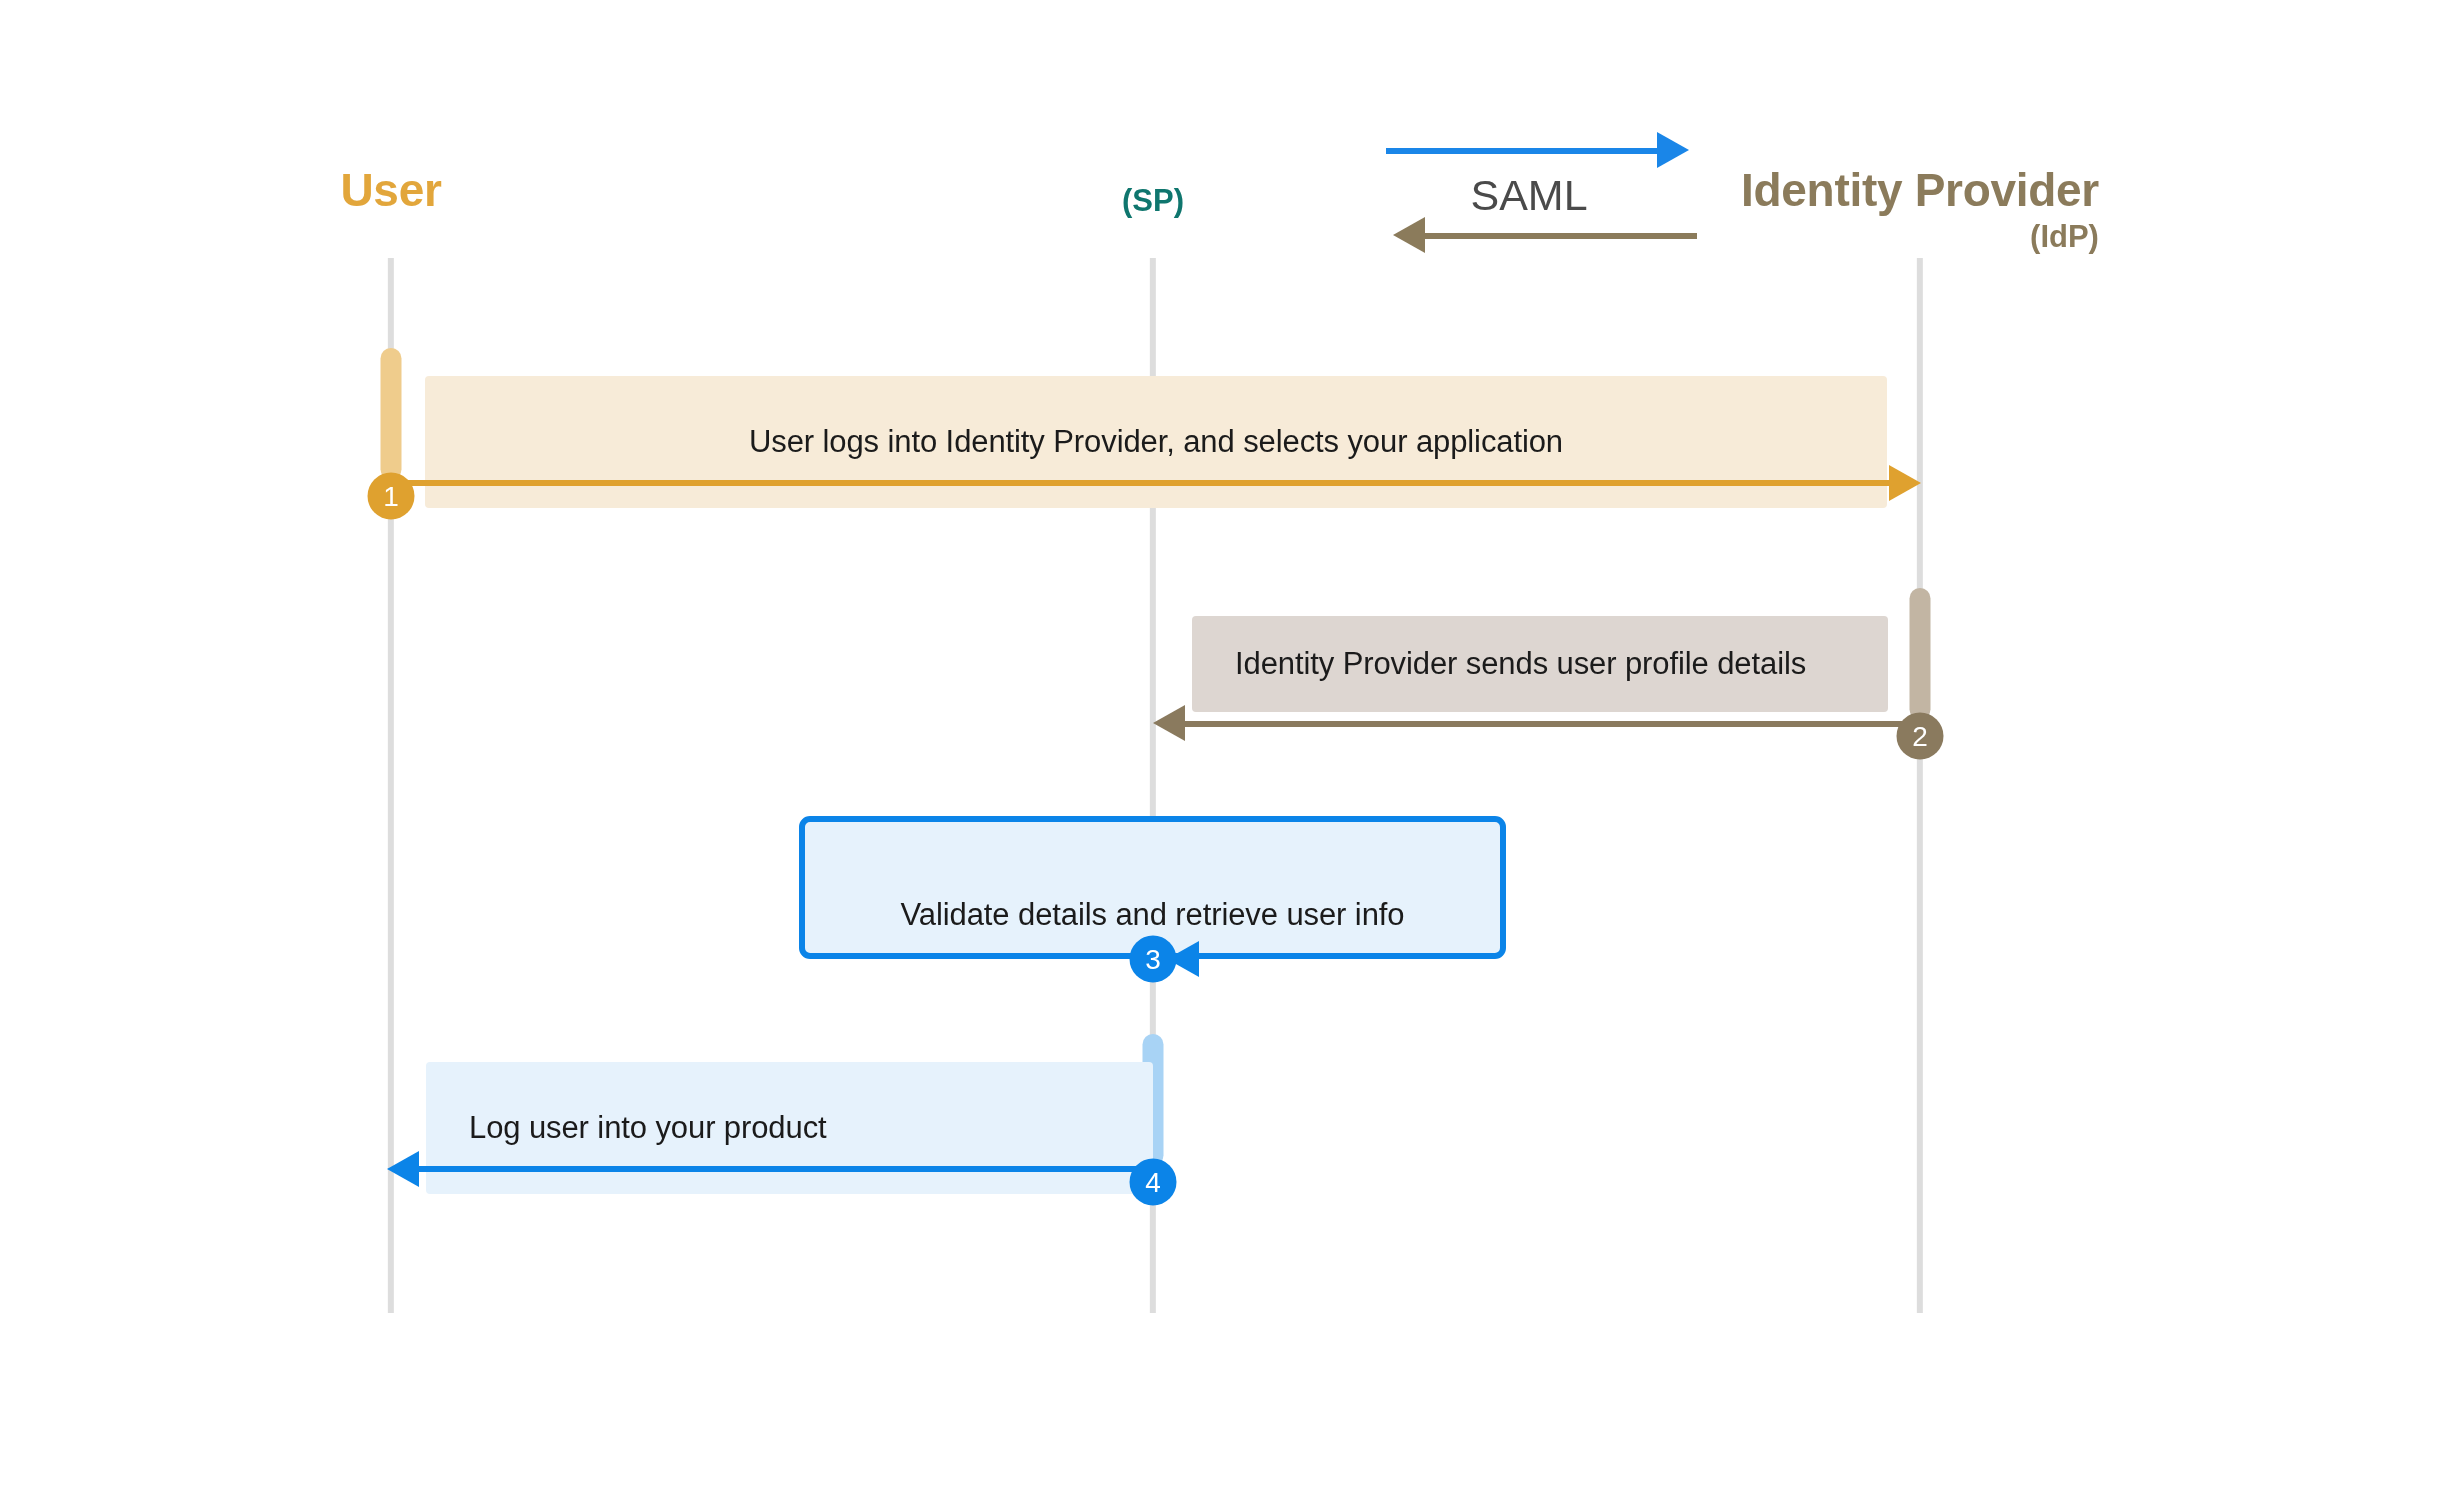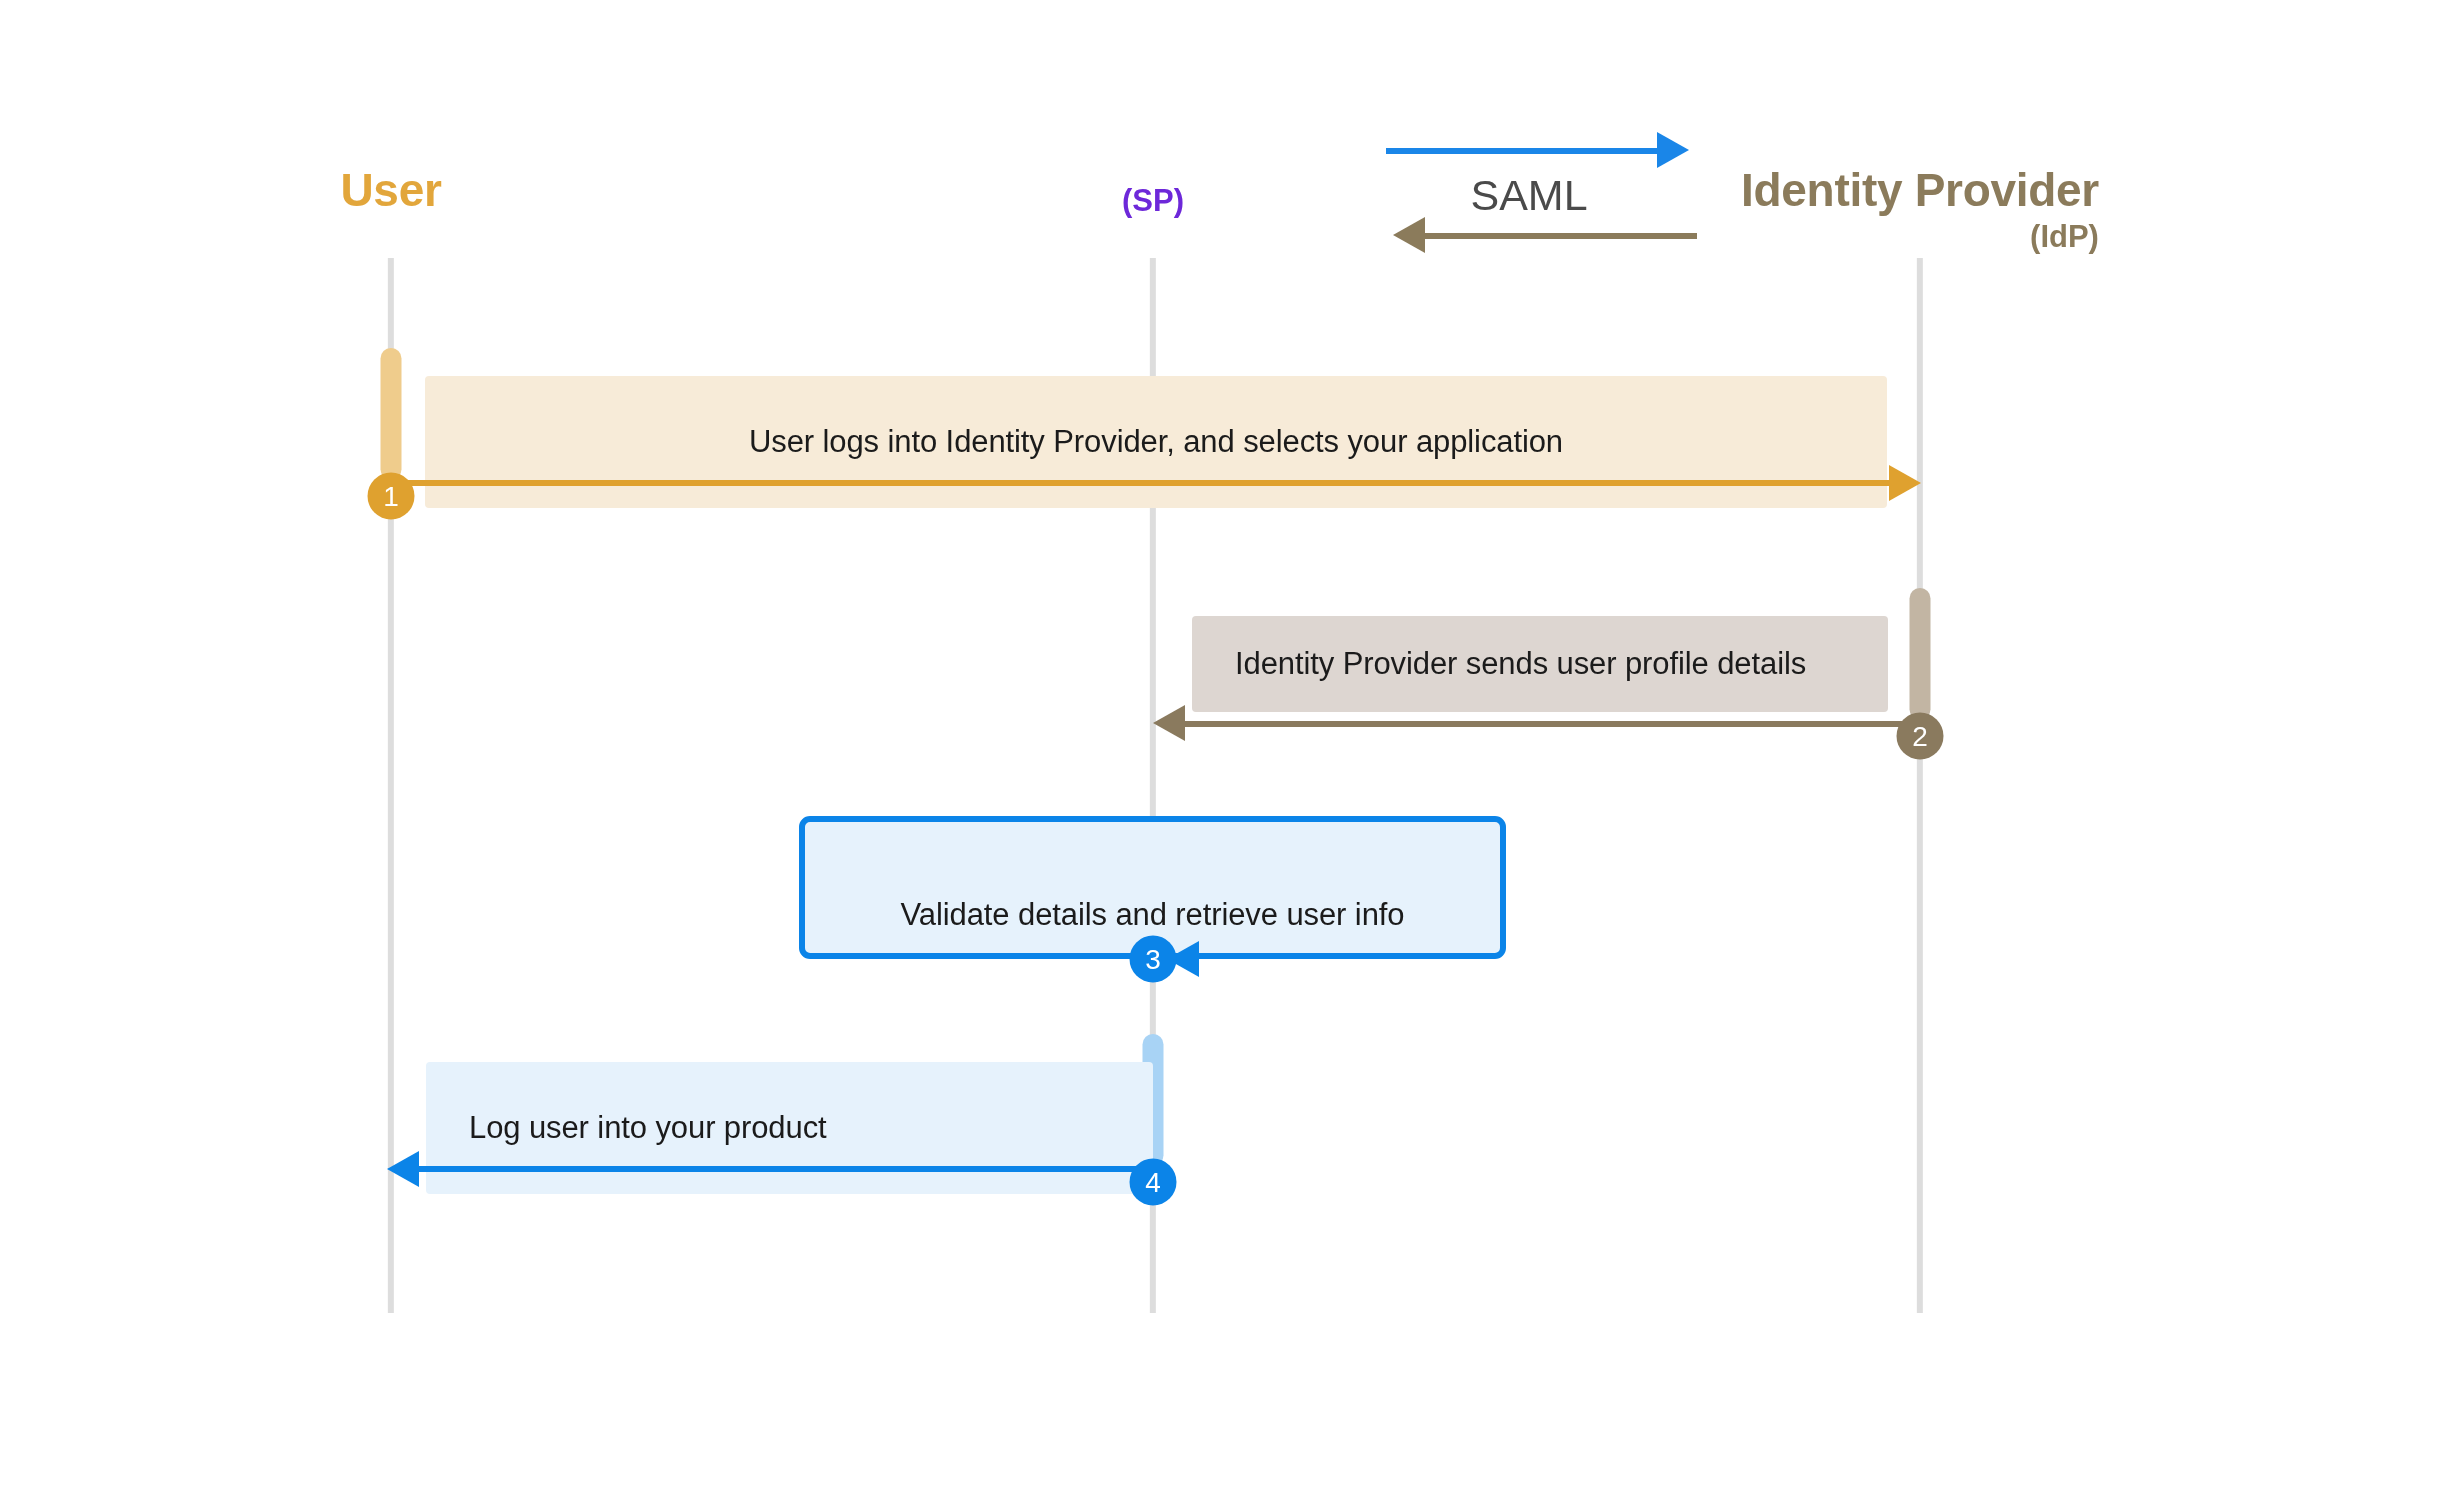--- a/index.html
+++ b/index.html
@@ -134,21 +134,21 @@
 </head>
 <body>
 
 <div id="stage">
 
   <div class="actor" style="left:391px; top:166px;">
     <div class="actor-name" style="color:#E2A63B;">User</div>
   </div>
 
   <div class="actor" style="left:1153px; top:166px;">
-    <div class="actor-sub" style="color:#6d28d9;margin-top:16px;">(SP)</div>
+    <div class="actor-sub" style="color:#0f766e;margin-top:16px;">(SP)</div>
   </div>
 
   <div class="actor" style="left:1920px; top:166px;">
     <div class="actor-name" style="color:#8B7B5B;">Identity Provider</div>
     <div class="actor-sub" style="color:#8B7B5B;">(IdP)</div>
   </div>
 
   <div class="shaft" style="left:1386px; top:148px; width:272px; background:#1A86E8;"></div>
   <div class="head right" style="left:1657px; top:132px; border-left:32px solid #1A86E8;"></div>
 

